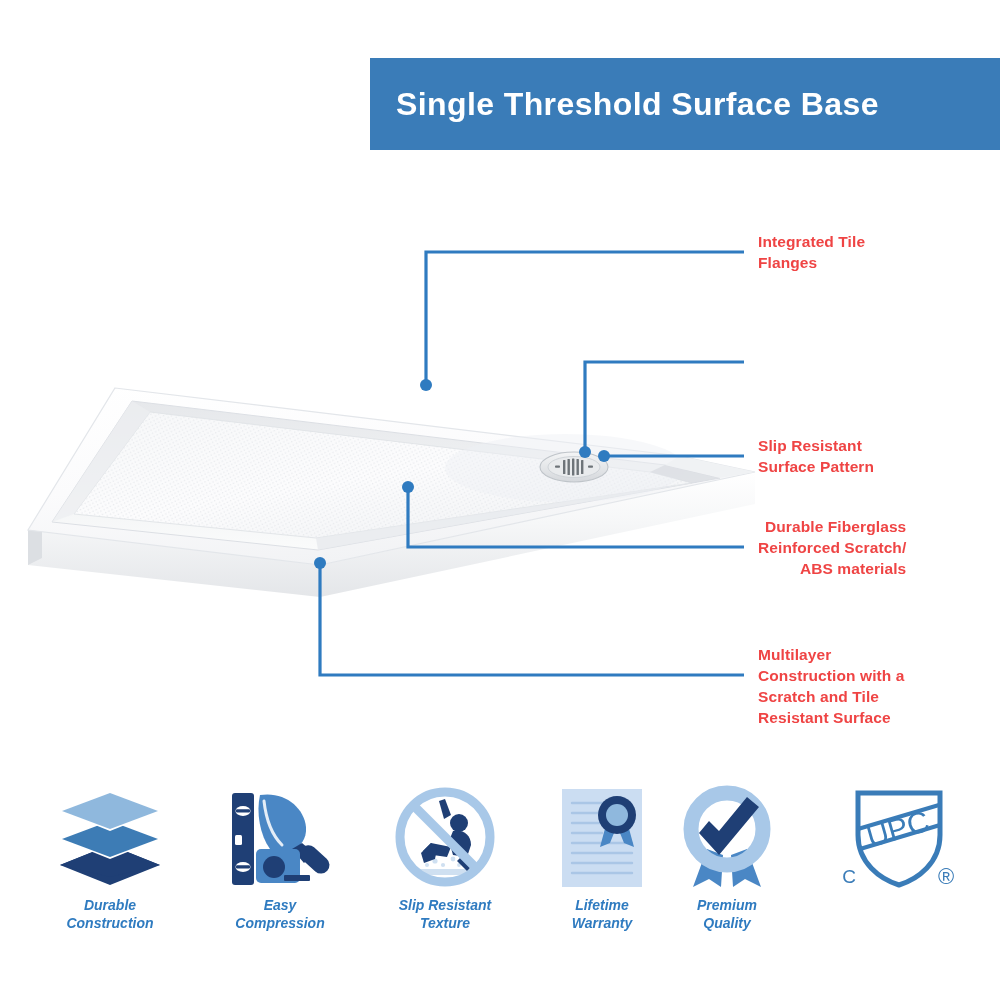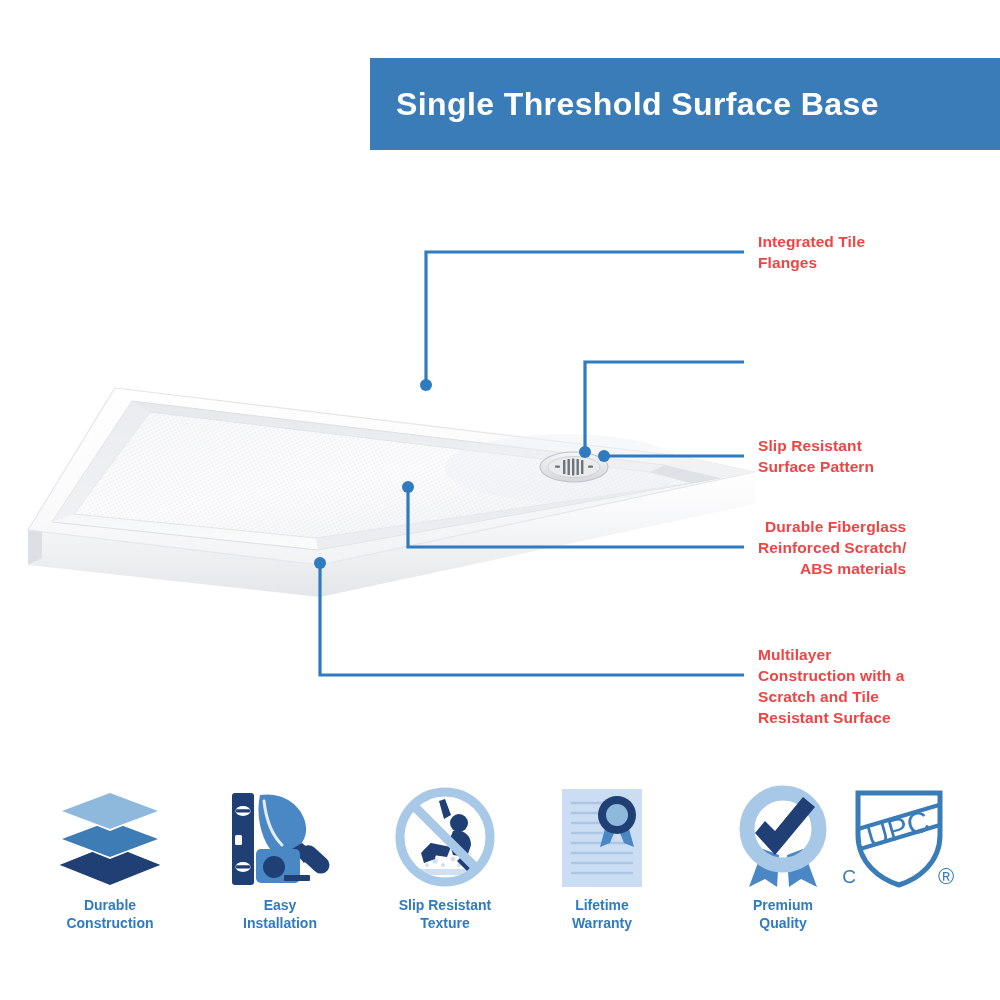--- a/index.html
+++ b/index.html
@@ -88,26 +88,26 @@
     align-items: center;
     justify-content: center;
   }
   .feature .flabel {
     color: #2f7bc0;
     font-size: 14px;
     font-weight: bold;
     line-height: 18px;
     font-family: "Liberation Sans", sans-serif;
   }
-  .feature .flabel span { display: block; white-space: nowrap; }
+  .feature .flabel span { display: block; white-space: nowrap; font-style: italic; }
   #feature-0 { left: 27px; }
   #feature-1 { left: 197px; }
   #feature-2 { left: 362px; }
   #feature-3 { left: 519px; }
-  #feature-4 { left: 700px; text-align: center; }
+  #feature-4 { left: 644px; text-align: center; }
   #feature-5 { left: 815px; }
 </style>
 </head>
 <body>
 
 <div class="stage">
 
   <div class="header-band"></div>
   <div class="header-title">Single Threshold Surface Base</div>
 
@@ -268,21 +268,21 @@
           <path d="M66,64 L76,58 L88,68 L78,78 Z" fill="#1f3f75"></path>
           <rect x="72" y="66" width="34" height="17" rx="8.5" fill="#1f3f75" transform="rotate(42 89 74)"></rect>
 
           <rect x="30" y="64" width="44" height="34" rx="5" fill="#4a87c5"></rect>
           <circle cx="48" cy="82" r="11" fill="#1f3f75"></circle>
           <rect x="58" y="90" width="26" height="6" rx="1" fill="#1f3f75"></rect>
         </svg>
       </div>
       <div class="flabel">
         <span>Easy</span>
-        <span>Installation</span>
+        <span>Compression</span>
       </div>
     </div>
 
     <div class="feature" id="feature-2">
       <div class="icon-wrap">
         <svg width="108" height="104" viewBox="0 0 108 104">
 
           <path d="M22,84 L86,84 L80,90 L28,90 Z" fill="#cfe0f1"></path>
           <g fill="#cfe0f1">
             <circle cx="44" cy="76" r="2.6"></circle>

